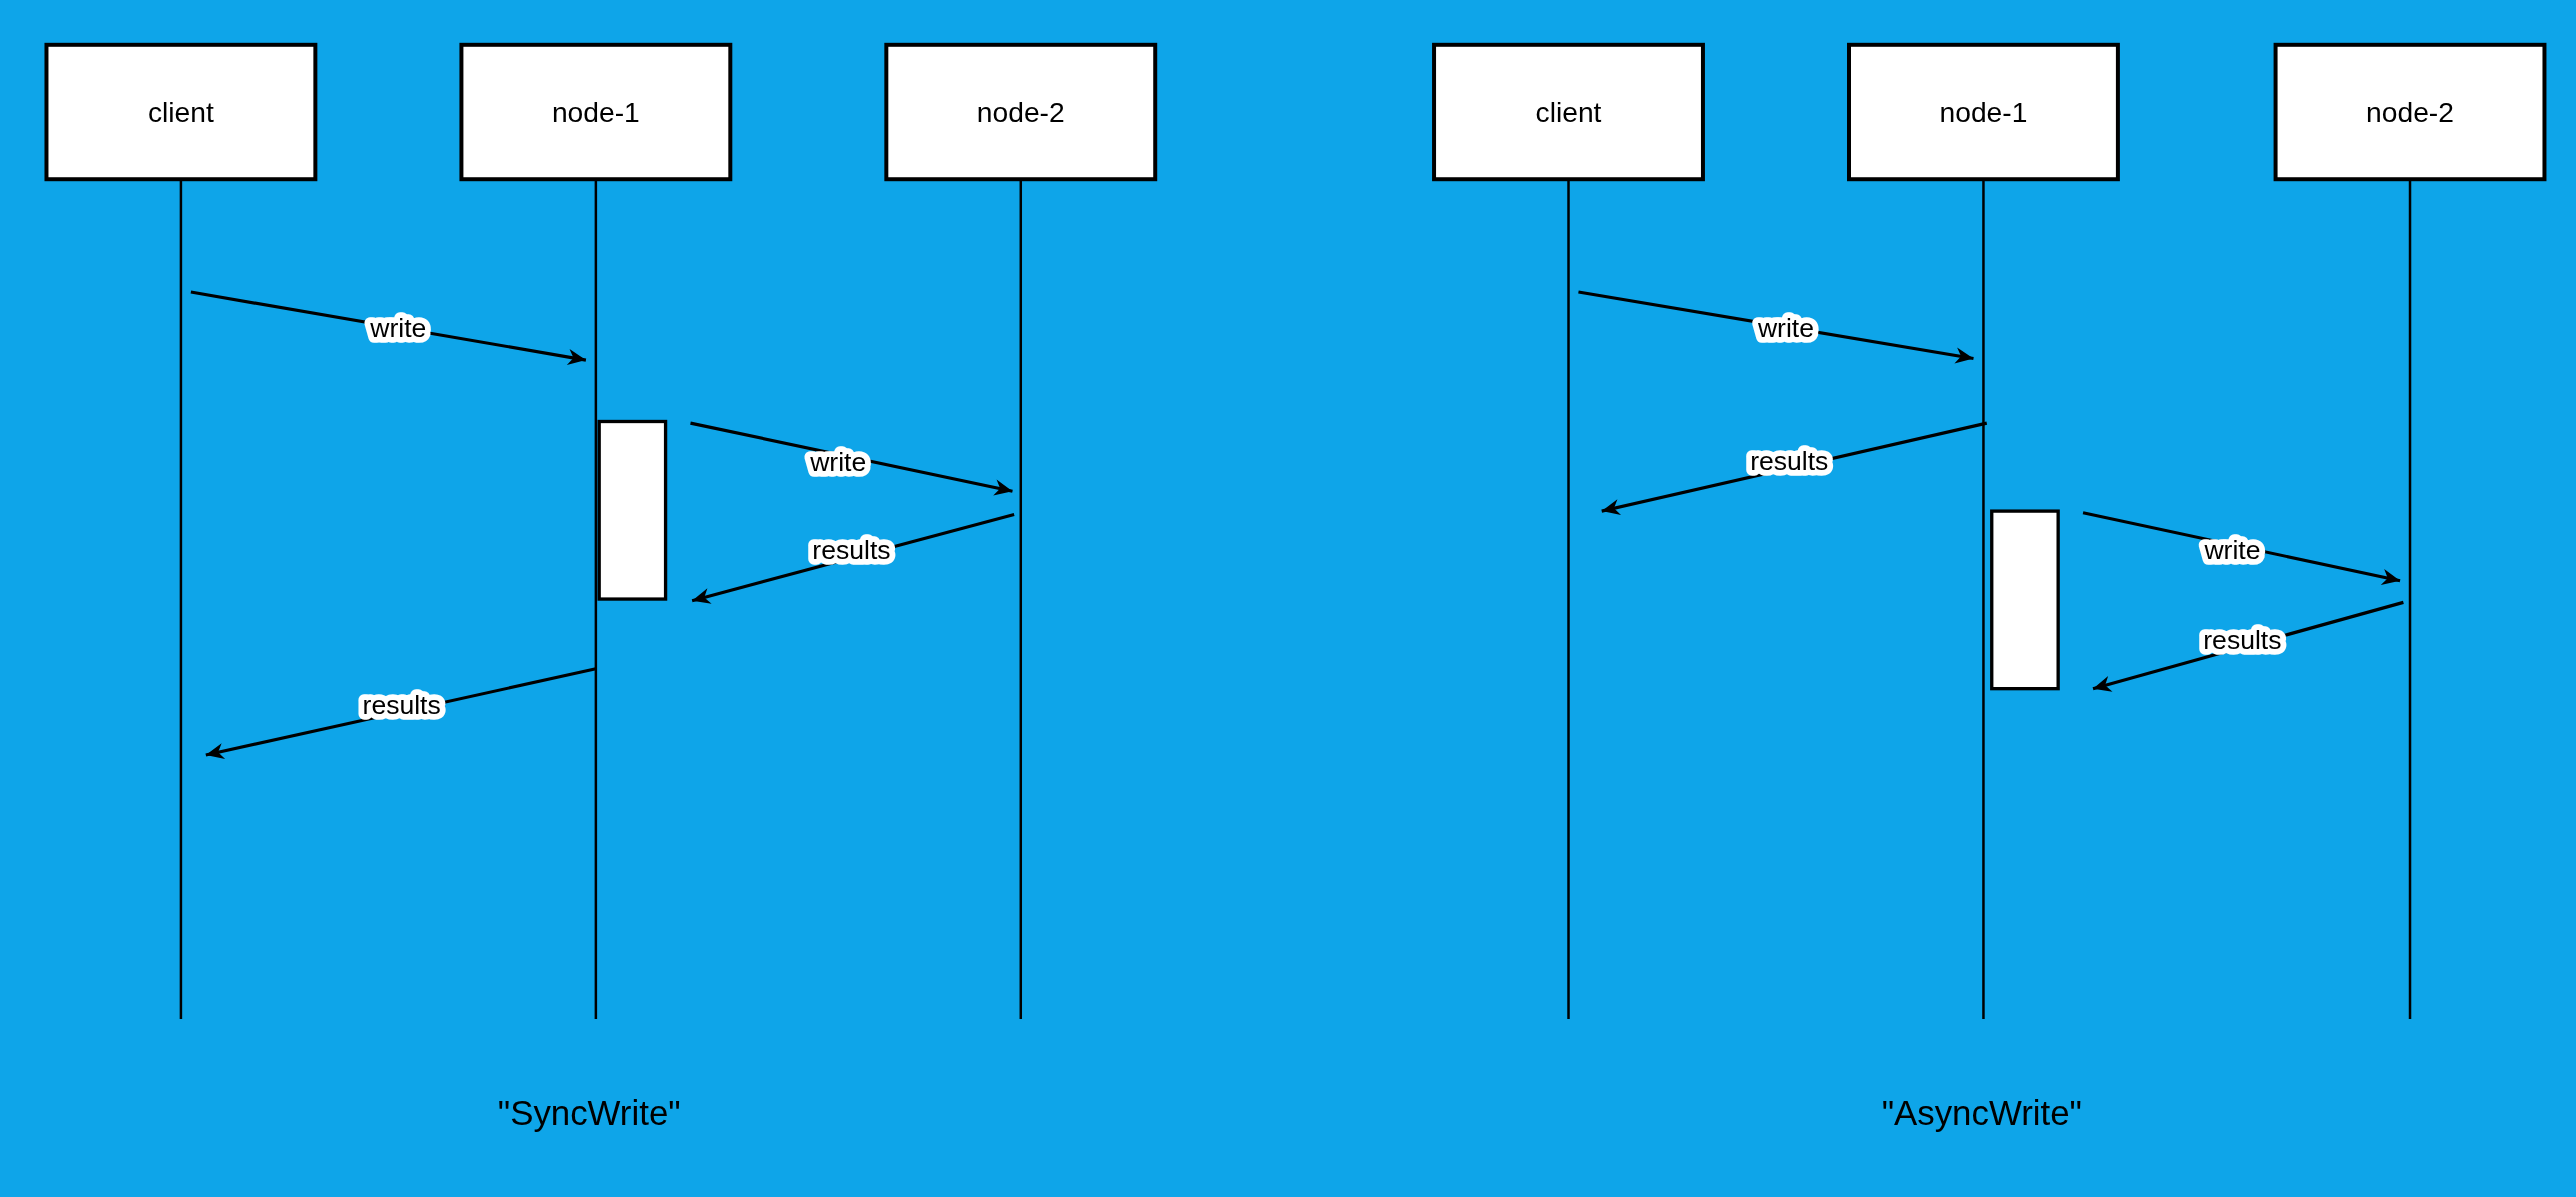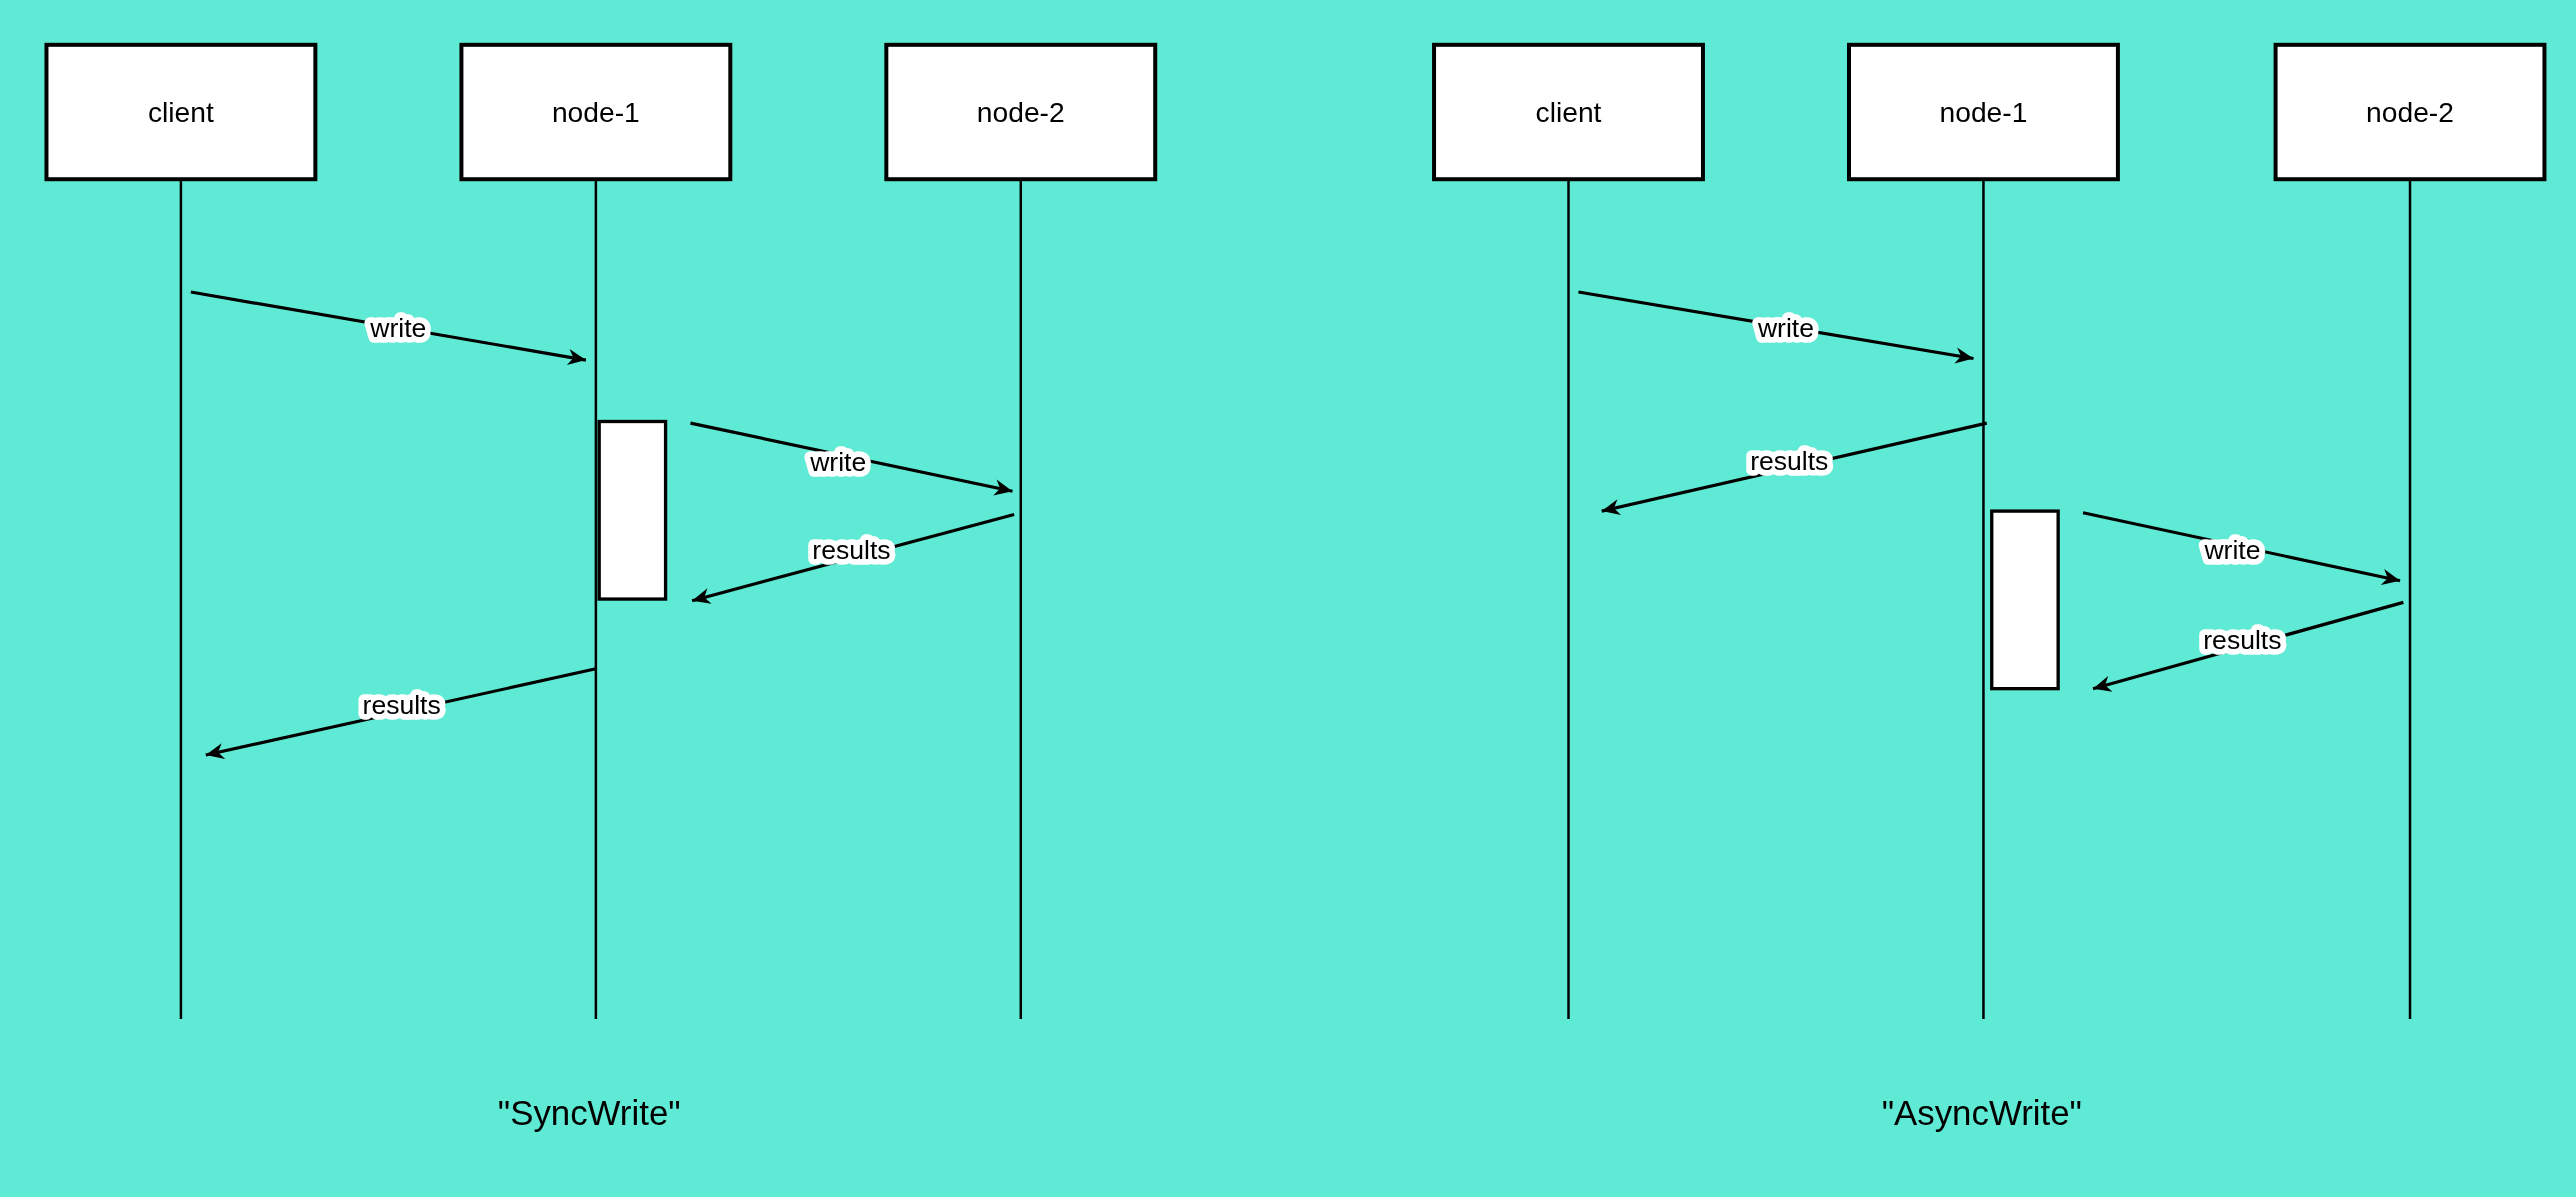--- a/index.html
+++ b/index.html
@@ -3,21 +3,21 @@
 <meta charset="utf-8">
 <style>
   html, body {
     margin: 0;
     padding: 0;
     background: #ffffff;
   }
   .canvas {
     width: 2576px;
     height: 1197px;
-    background: #5eead4;
+    background: #0ea5e9;
     position: relative;
     overflow: hidden;
   }
   svg { display: block; }
   .actor-box {
     fill: #ffffff;
     stroke: #000000;
     stroke-width: 2.4;
   }
   .lifeline {

